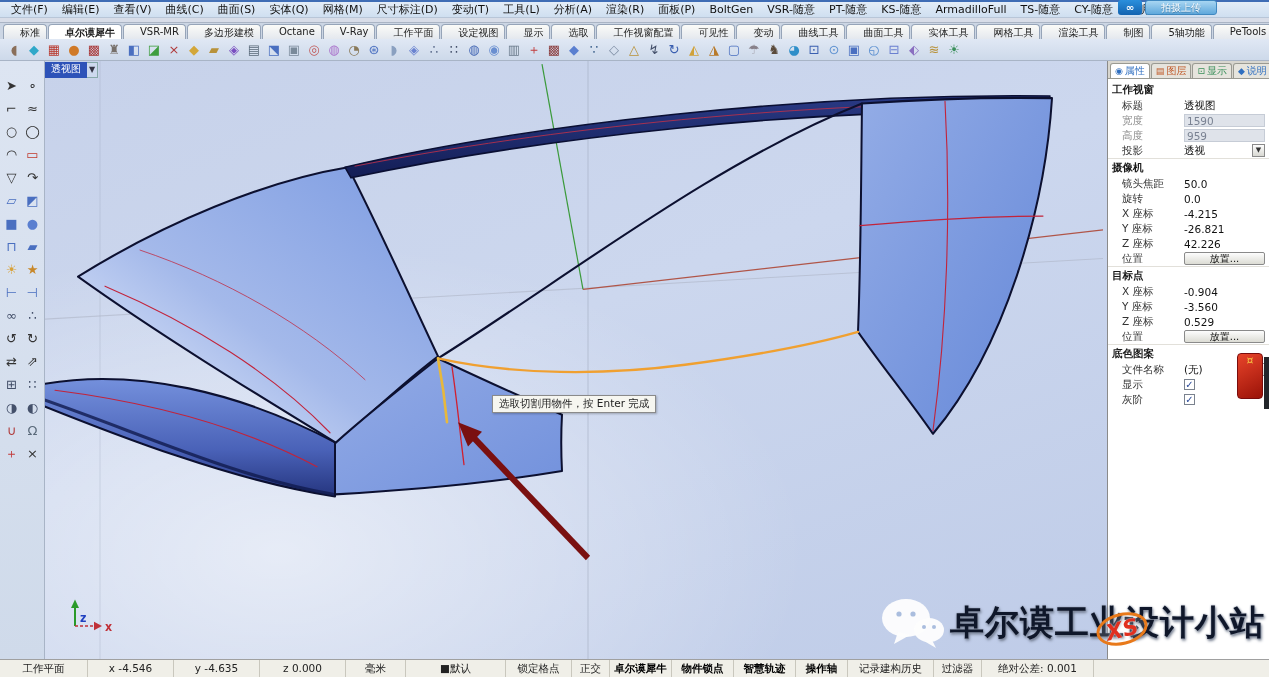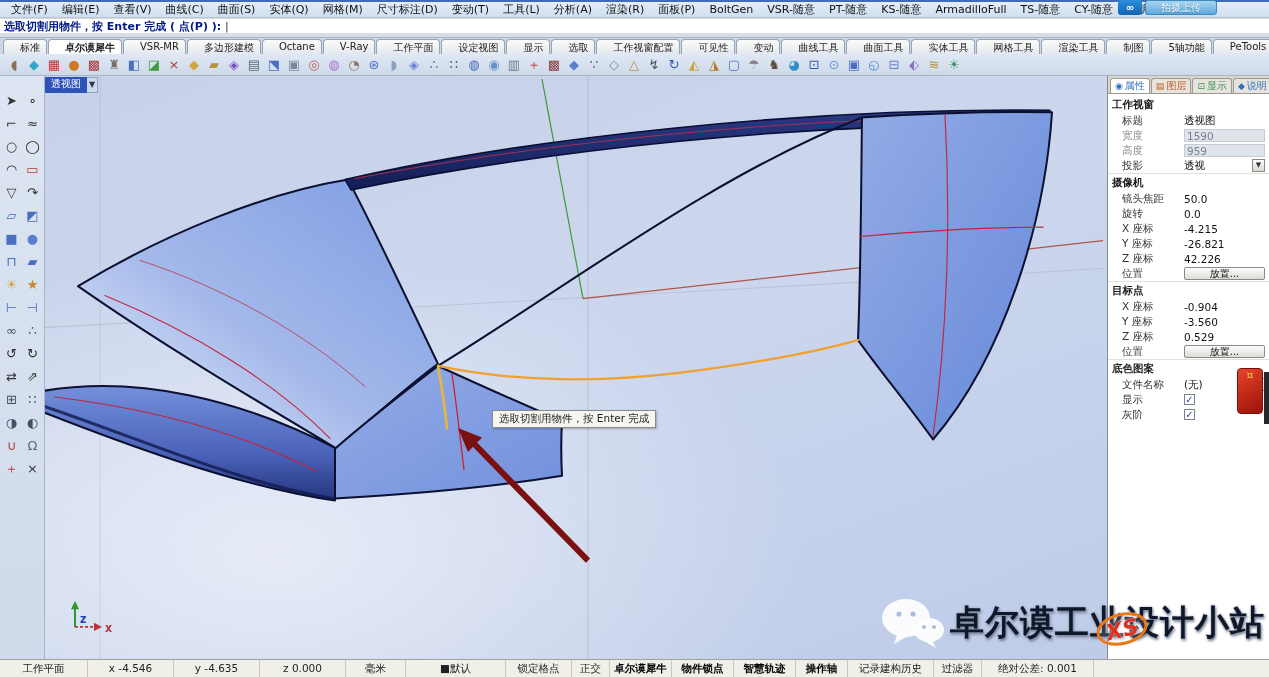--- a/index.html
+++ b/index.html
@@ -108,21 +108,20 @@
       <span class="menu-item">ArmadilloFull</span>
       <span class="menu-item">TS-随意</span>
       <span class="menu-item">CY-随意</span>
       <span class="menu-item">说明(H)</span>
     </div>
   <div class="upload-widget">
     <div class="upload-logo">∞</div>
     <div class="upload-btn">拍摄上传</div>
   </div>
 
-  <div class="cmdinput"><span>选取切割用物件，按 Enter 完成 ( 点(P) ):</span> <span class="caret">|</span></div>
   <div class="cmdgap"></div>
 
   <div class="tabrow">
 
   <span class="tab">标准</span>
       <span class="tab active">卓尔谟犀牛</span>
       <span class="tab">VSR-MR</span>
       <span class="tab">多边形建模</span>
       <span class="tab">Octane</span>
       <span class="tab">V-Ray</span>

